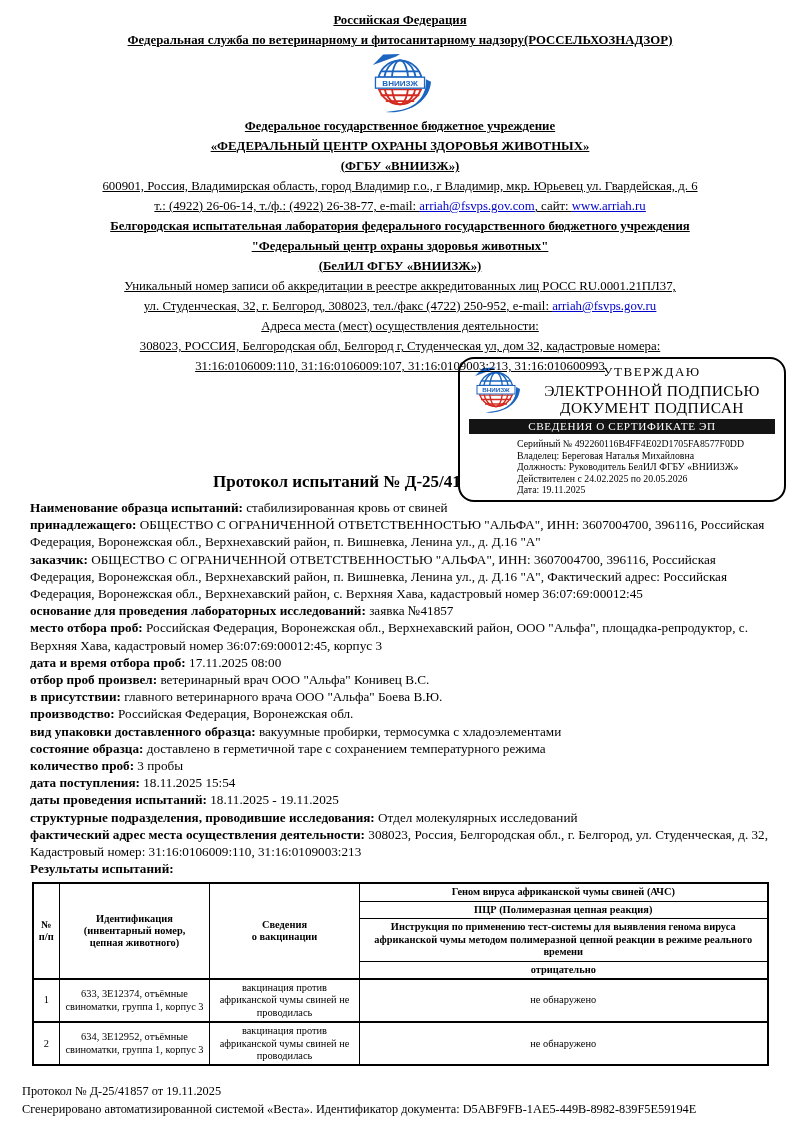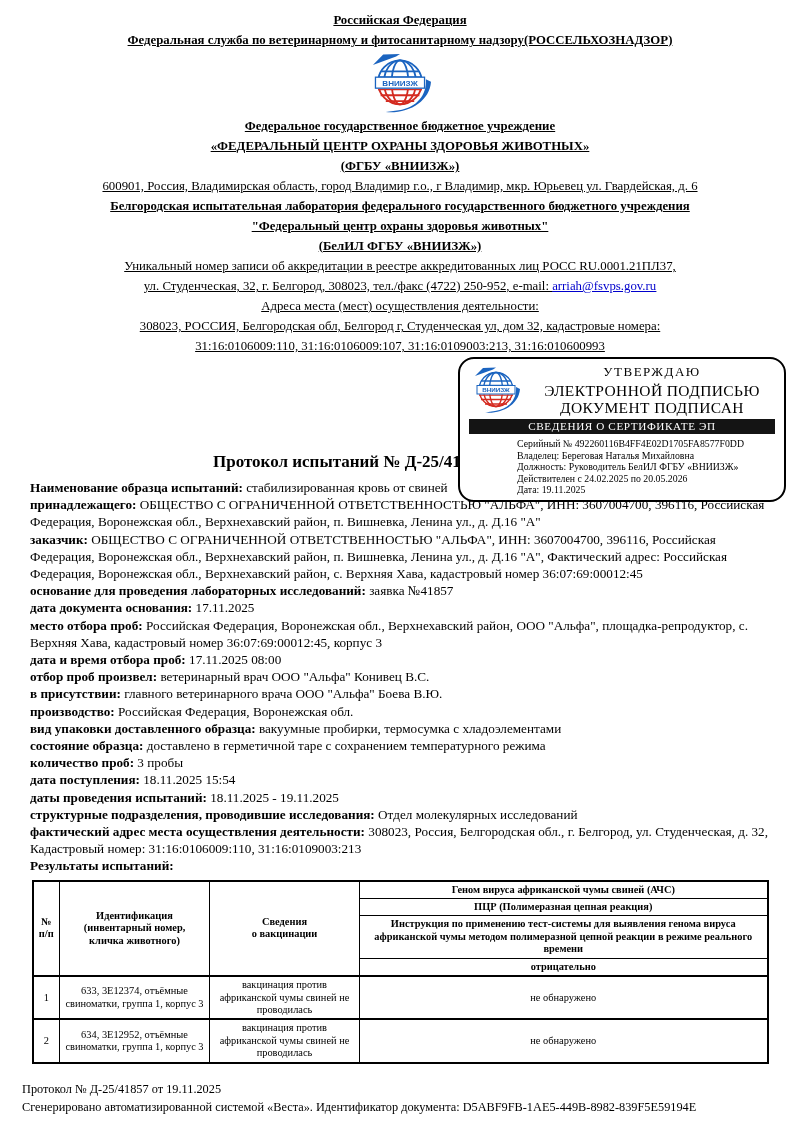--- a/index.html
+++ b/index.html
@@ -95,20 +95,21 @@
   <div class="head">
     <div class="hl b">Российская Федерация</div>
     <div class="hl b">Федеральная служба по ветеринарному и фитосанитарному надзору(РОССЕЛЬХОЗНАДЗОР)</div>
     <svg class="logo-main">
         <use href="#vniizh"></use>
       </svg>
     <div class="hl b">Федеральное государственное бюджетное учреждение</div>
     <div class="hl b">«ФЕДЕРАЛЬНЫЙ ЦЕНТР ОХРАНЫ ЗДОРОВЬЯ ЖИВОТНЫХ»</div>
     <div class="hl b">(ФГБУ «ВНИИЗЖ»)</div>
     <div class="hl">600901, Россия, Владимирская область, город Владимир г.о., г Владимир, мкр. Юрьевец ул. Гвардейская, д. 6</div>
+    <div class="hl"><span>т.: (4922) 26-06-14, т./ф.: (4922) 26-38-77, e-mail: </span><a class="link">arriah@fsvps.gov.com</a><span>, сайт: </span><a class="link">www.arriah.ru</a></div>
     <div class="hl b">Белгородская испытательная лаборатория федерального государственного бюджетного учреждения</div>
     <div class="hl b">"Федеральный центр охраны здоровья животных"</div>
     <div class="hl b">(БелИЛ ФГБУ «ВНИИЗЖ»)</div>
     <div class="hl">Уникальный номер записи об аккредитации в реестре аккредитованных лиц РОСС RU.0001.21ПЛ37,</div>
     <div class="hl"><span>ул. Студенческая, 32, г. Белгород, 308023, тел./факс (4722) 250-952, e-mail: </span><a class="link">arriah@fsvps.gov.ru</a></div>
     <div class="hl">Адреса места (мест) осуществления деятельности:</div>
     <div class="hl">308023, РОССИЯ, Белгородская обл, Белгород г, Студенческая ул, дом 32, кадастровые номера:</div>
     <div class="hl">31:16:0106009:110, 31:16:0106009:107, 31:16:0109003:213, 31:16:010600993</div>
   </div>
 
@@ -131,21 +132,20 @@
     <div class="sline">Дата: 19.11.2025</div>
   </div>
 
   <div class="doc-title">Протокол испытаний № Д-25/41857 от 19.11.2025</div>
 
   <div class="bodytext">
     <p class="field"><b>Наименование образца испытаний:</b> <span>стабилизированная кровь от свиней</span></p>
     <p class="field"><b>принадлежащего:</b> <span>ОБЩЕСТВО С ОГРАНИЧЕННОЙ ОТВЕТСТВЕННОСТЬЮ "АЛЬФА", ИНН: 3607004700, 396116, Российская Федерация, Воронежская обл., Верхнехавский район, п. Вишневка, Ленина ул., д. Д.16 "А"</span></p>
     <p class="field"><b>заказчик:</b> <span>ОБЩЕСТВО С ОГРАНИЧЕННОЙ ОТВЕТСТВЕННОСТЬЮ "АЛЬФА", ИНН: 3607004700, 396116, Российская Федерация, Воронежская обл., Верхнехавский район, п. Вишневка, Ленина ул., д. Д.16 "А", Фактический адрес: Российская Федерация, Воронежская обл., Верхнехавский район, с. Верхняя Хава, кадастровый номер 36:07:69:00012:45</span></p>
     <p class="field"><b>основание для проведения лабораторных исследований:</b> <span>заявка №41857</span></p>
-    <p class="field"><b>дата документа основания:</b> <span>17.11.2025</span></p>
     <p class="field"><b>место отбора проб:</b> <span>Российская Федерация, Воронежская обл., Верхнехавский район, ООО "Альфа", площадка-репродуктор, с. Верхняя Хава, кадастровый номер 36:07:69:00012:45, корпус 3</span></p>
     <p class="field"><b>дата и время отбора проб:</b> <span>17.11.2025 08:00</span></p>
     <p class="field"><b>отбор проб произвел:</b> <span>ветеринарный врач ООО "Альфа" Конивец В.С.</span></p>
     <p class="field"><b>в присутствии:</b> <span>главного ветеринарного врача ООО "Альфа" Боева В.Ю.</span></p>
     <p class="field"><b>производство:</b> <span>Российская Федерация, Воронежская обл.</span></p>
     <p class="field"><b>вид упаковки доставленного образца:</b> <span>вакуумные пробирки, термосумка с хладоэлементами</span></p>
     <p class="field"><b>состояние образца:</b> <span>доставлено в герметичной таре с сохранением температурного режима</span></p>
     <p class="field"><b>количество проб:</b> <span>3 пробы</span></p>
     <p class="field"><b>дата поступления:</b> <span>18.11.2025 15:54</span></p>
     <p class="field"><b>даты проведения испытаний:</b> <span>18.11.2025 - 19.11.2025</span></p>
@@ -160,21 +160,21 @@
         <col style="width:150px">
         <col style="width:150px">
         <col>
     </colgroup>
     <tbody>
         <tr>
       <th rowspan="4" class="pre">№
 п/п</th>
       <th rowspan="4" class="pre">Идентификация
 (инвентарный номер,
-кличка животного)</th>
+цепная животного)</th>
       <th rowspan="4" class="pre">Сведения
 о вакцинации</th>
       <th>Геном вируса африканской чумы свиней (АЧС)</th>
     </tr>
     <tr>
           <th>ПЦР (Полимеразная цепная реакция)</th>
         </tr>
     <tr>
           <th class="instr-cell">Инструкция по применению тест-системы для выявления генома вируса африканской чумы методом полимеразной цепной реакции в режиме реального времени</th>
         </tr>

